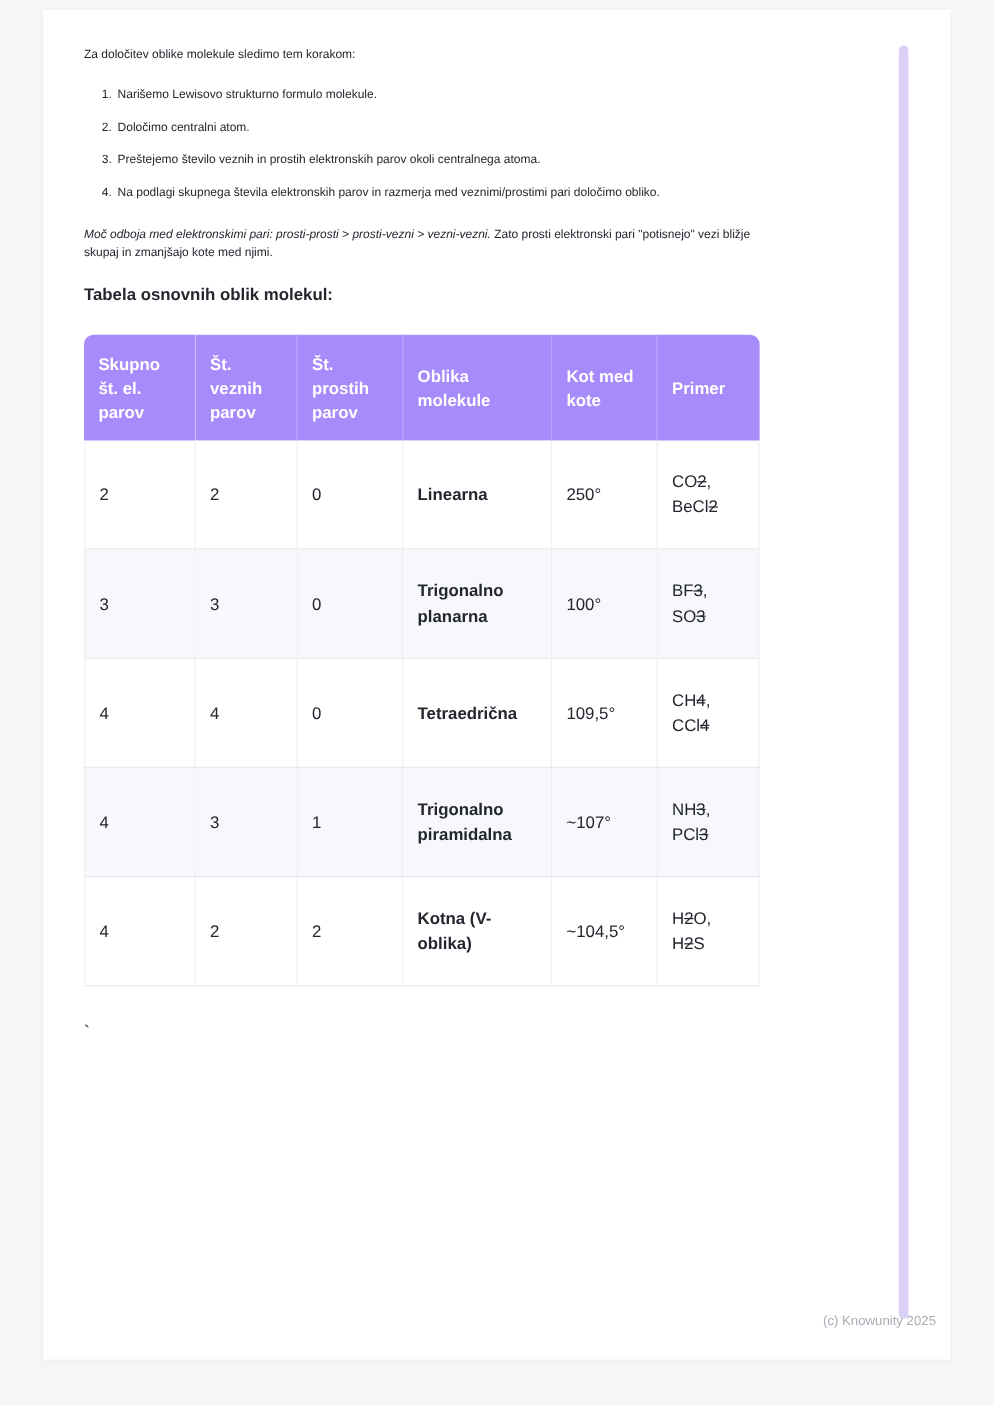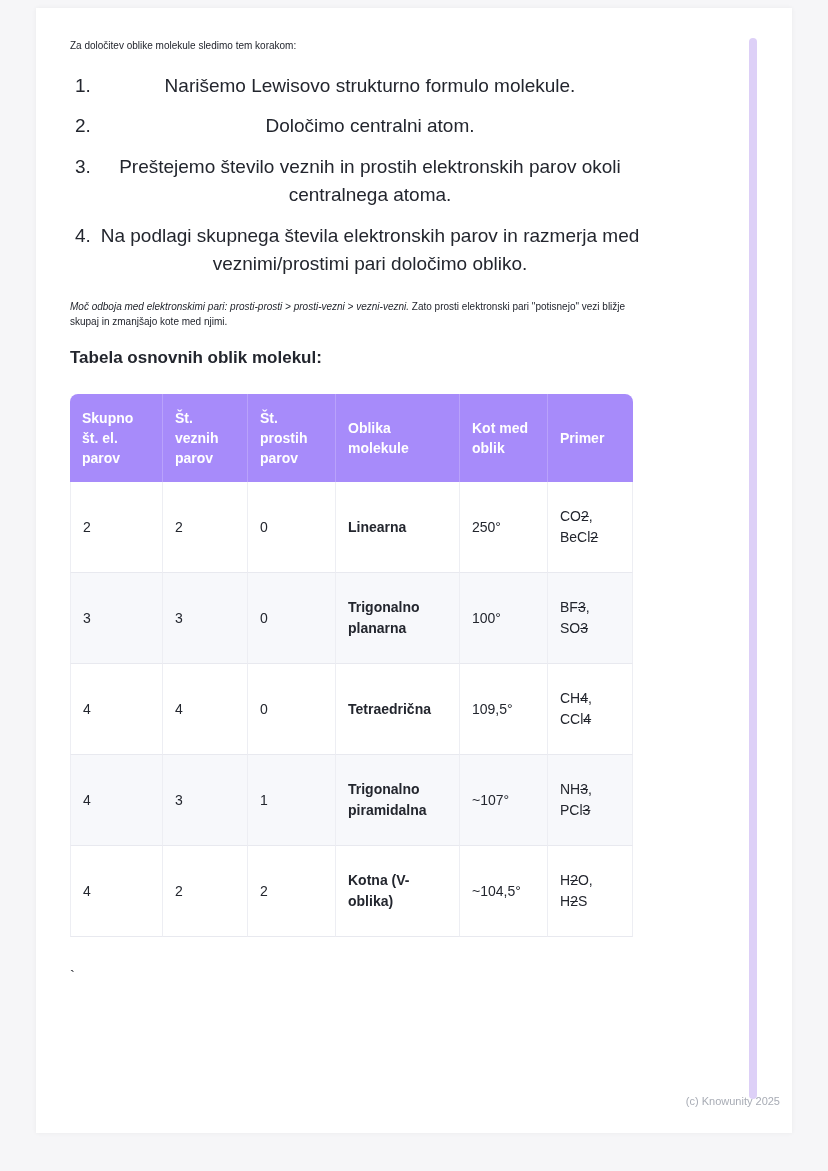--- a/index.html
+++ b/index.html
@@ -30,29 +30,28 @@
     width: 530px;
   }
   p.body-text {
     font-size: 10px;
     line-height: 1.55;
     margin: 0 0 18px 0;
   }
   ol.steps {
     margin: 0 0 20px 0;
     padding-left: 26px;
-    font-size: 19px;
+    font-size: 10px;
     line-height: 1.5;
-    text-align: center;
   }
   ol.steps li { margin-bottom: 12px; padding-left: 2px; }
   .note { margin-bottom: 24px; }
   .note em { font-style: italic; }
   .table-title {
-    font-size: 17px;
+    font-size: 14px;
     font-weight: 700;
     margin: 2px 0 26px 0;
   }
   table.shapes {
     border-collapse: separate;
     border-spacing: 0;
     table-layout: fixed;
     width: 563px;
     font-size: 14px;
   }
@@ -134,21 +133,21 @@
         <col style="width:124px">
           <col style="width:88px">
           <col style="width:85px">
       </colgroup>
       <thead>
         <tr>
           <th>Skupno št. el. parov</th>
           <th>Št. veznih parov</th>
           <th>Št. prostih parov</th>
           <th>Oblika molekule</th>
-          <th>Kot med oblik</th>
+          <th>Kot med kote</th>
           <th>Primer</th>
         </tr>
       </thead>
       <tbody>
 
         <tr>
           <td>2</td>
           <td>2</td>
           <td>0</td>
           <td class="shape-cell">Linearna</td>

